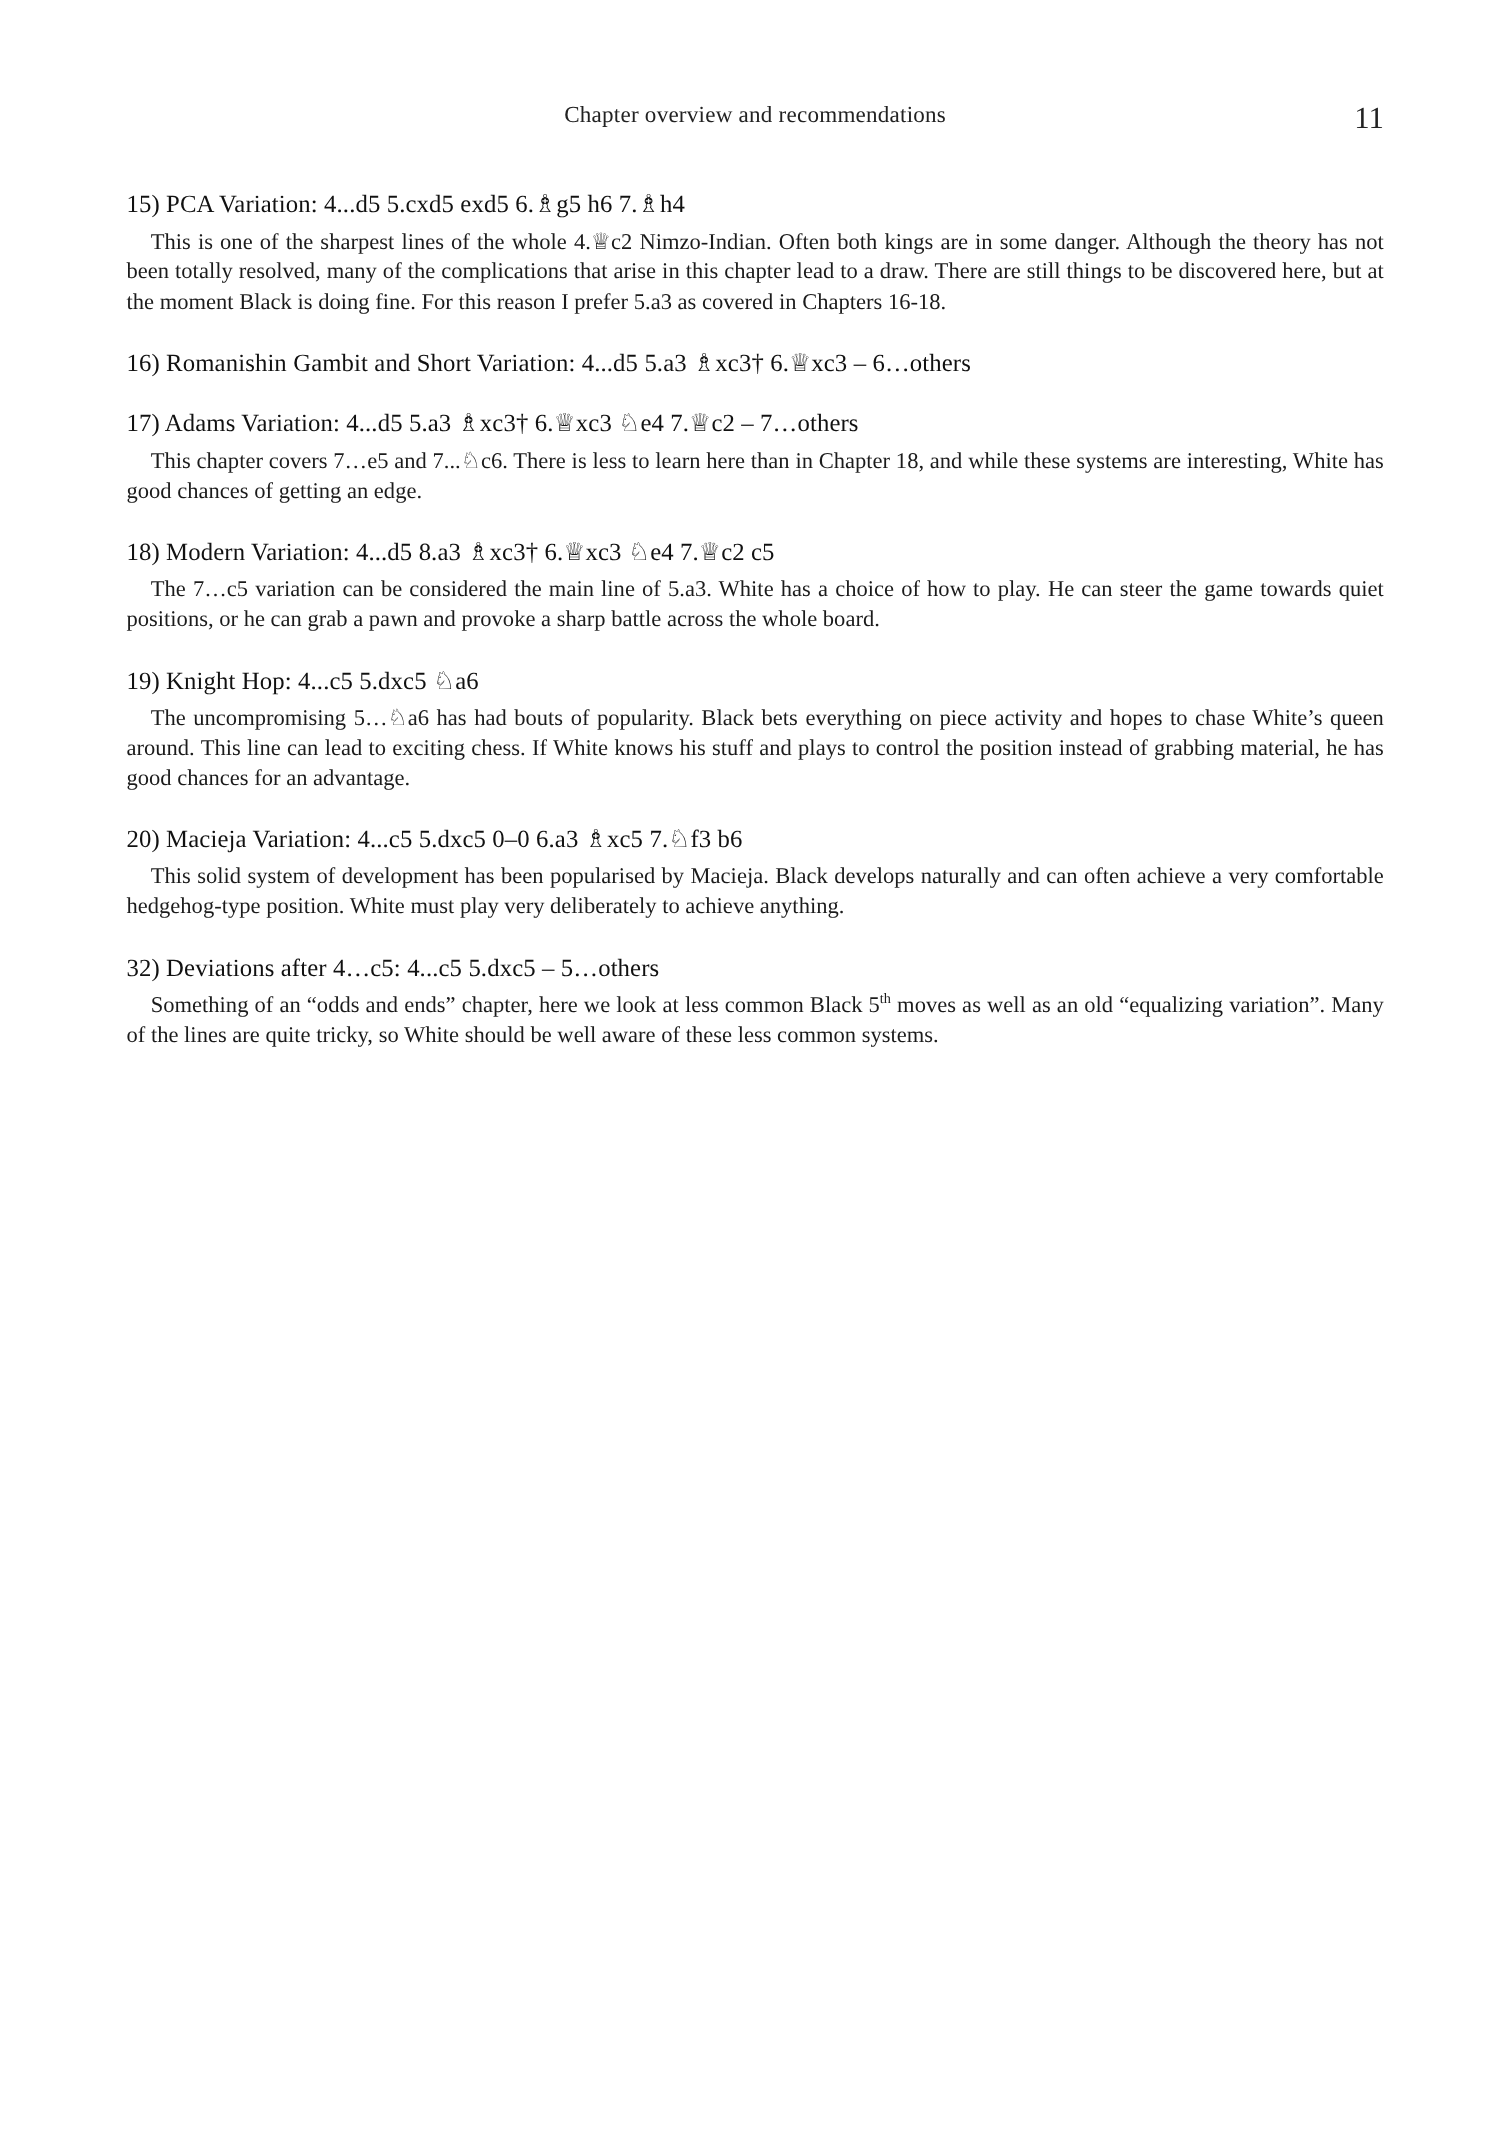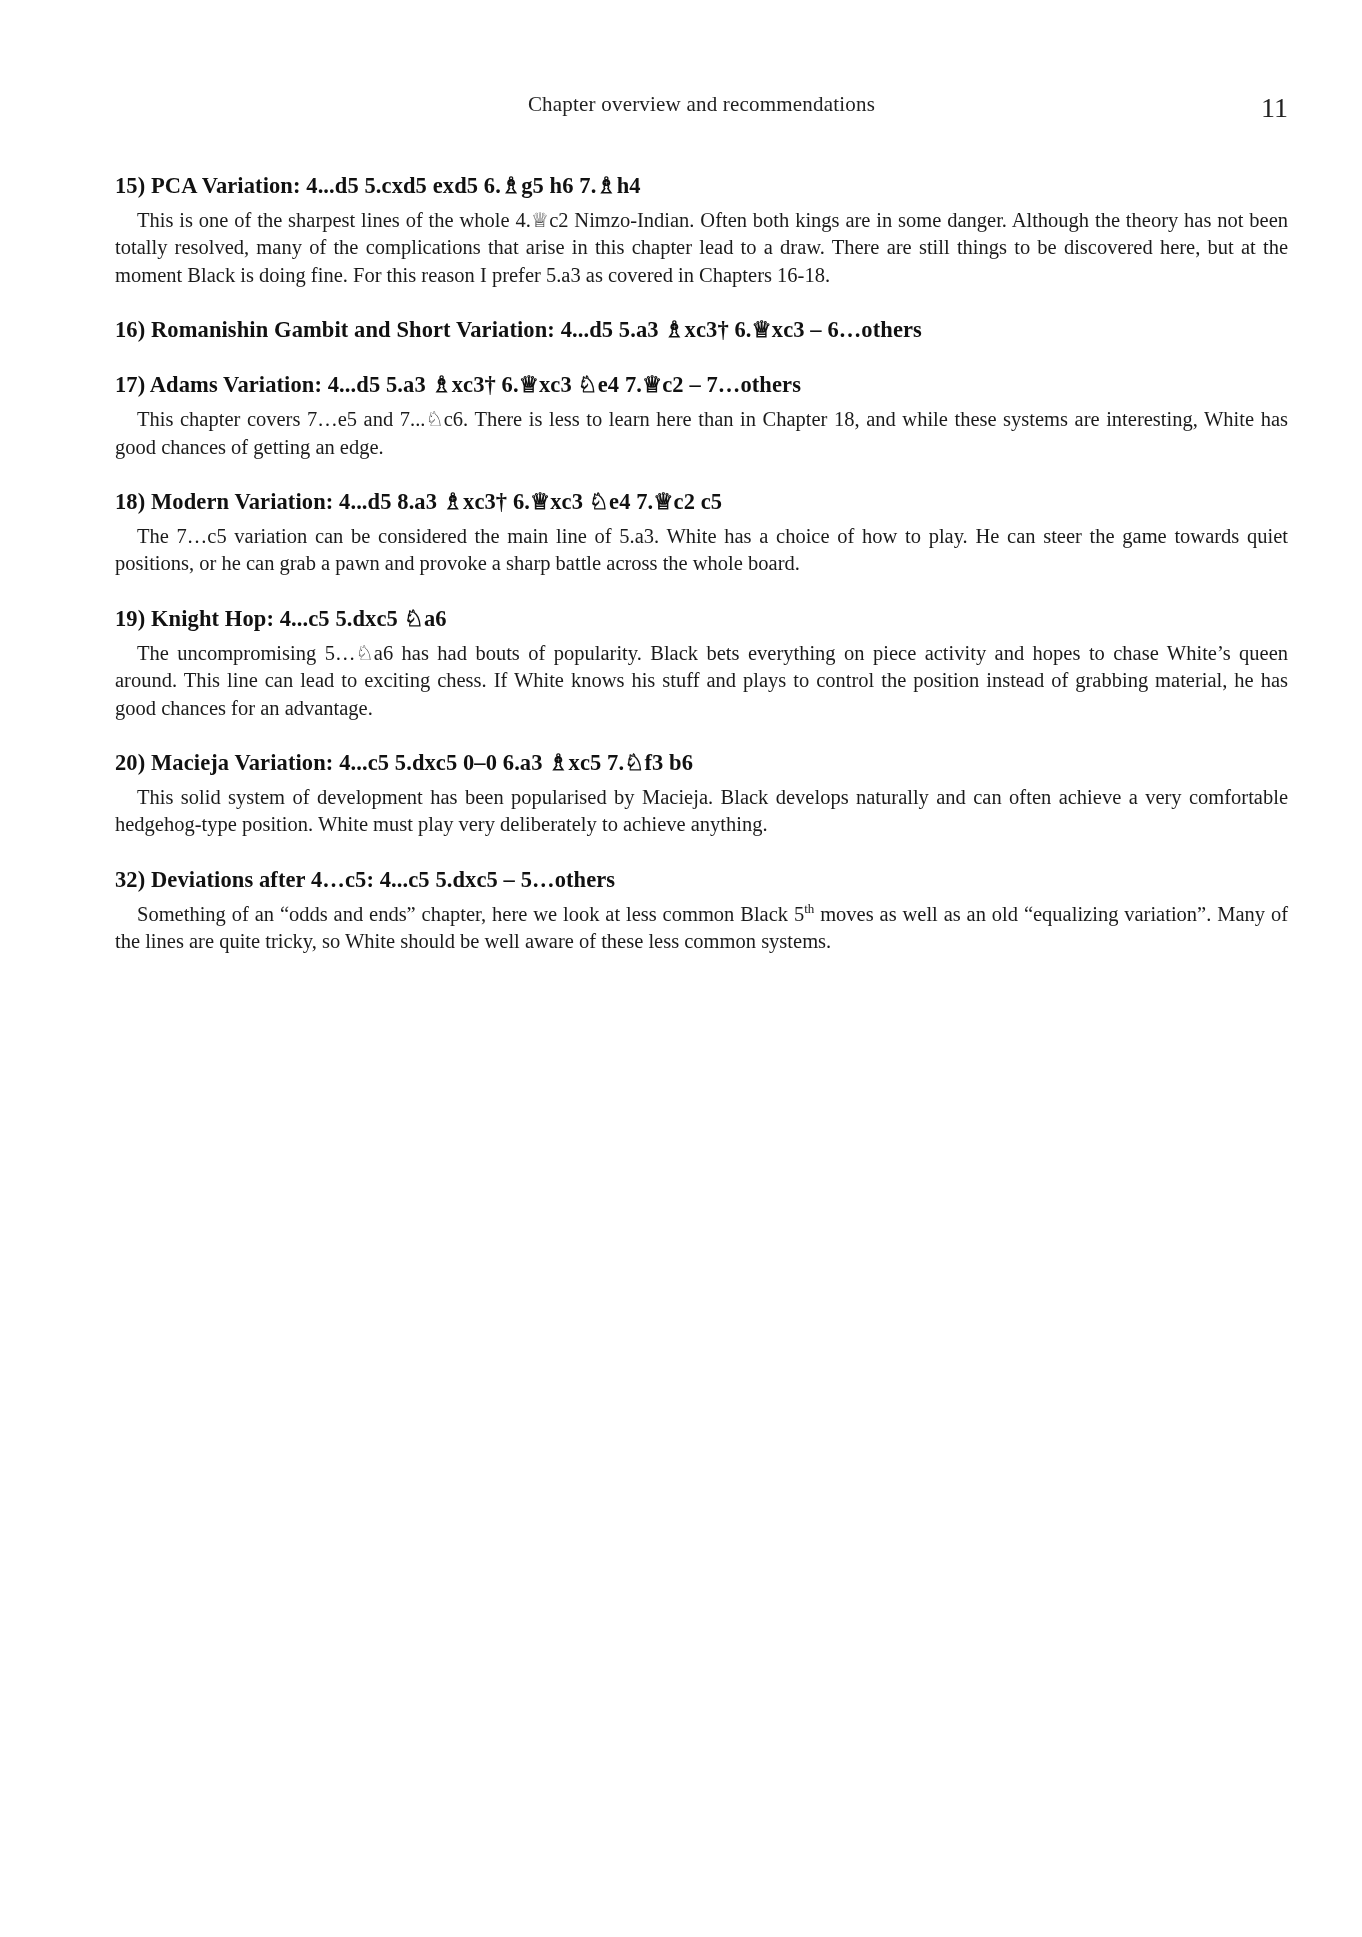--- a/index.html
+++ b/index.html
@@ -9,21 +9,21 @@
   }
   .page {
     position: relative;
     width: 1362px;
     height: 1937px;
     margin: 0 auto;
     background: #ffffff;
     color: #1b1b1b;
     font-family: "Liberation Serif", "DejaVu Serif", serif;
     box-sizing: border-box;
-    padding: 92px 74px 0 115px;
+    padding: 92px 104px 0 115px;
   }
   .running-head {
     position: relative;
     height: 34px;
     margin-bottom: 46px;
   }
   .running-head .rh-title {
     display: block;
     text-align: center;
     font-size: 21px;
@@ -37,21 +37,21 @@
     font-size: 28px;
     color: #222222;
   }
   .section {
     margin-bottom: 27px;
   }
   .section h2 {
     margin: 0 0 7px 0;
     font-size: 22.5px;
     line-height: 28px;
-    font-weight: bold;
+    font-weight: normal;
     color: #111111;
     letter-spacing: 0.1px;
   }
   .section p {
     margin: 0;
     font-size: 20.5px;
     line-height: 27.4px;
     text-align: justify;
     text-indent: 22px;
     color: #1b1b1b;

